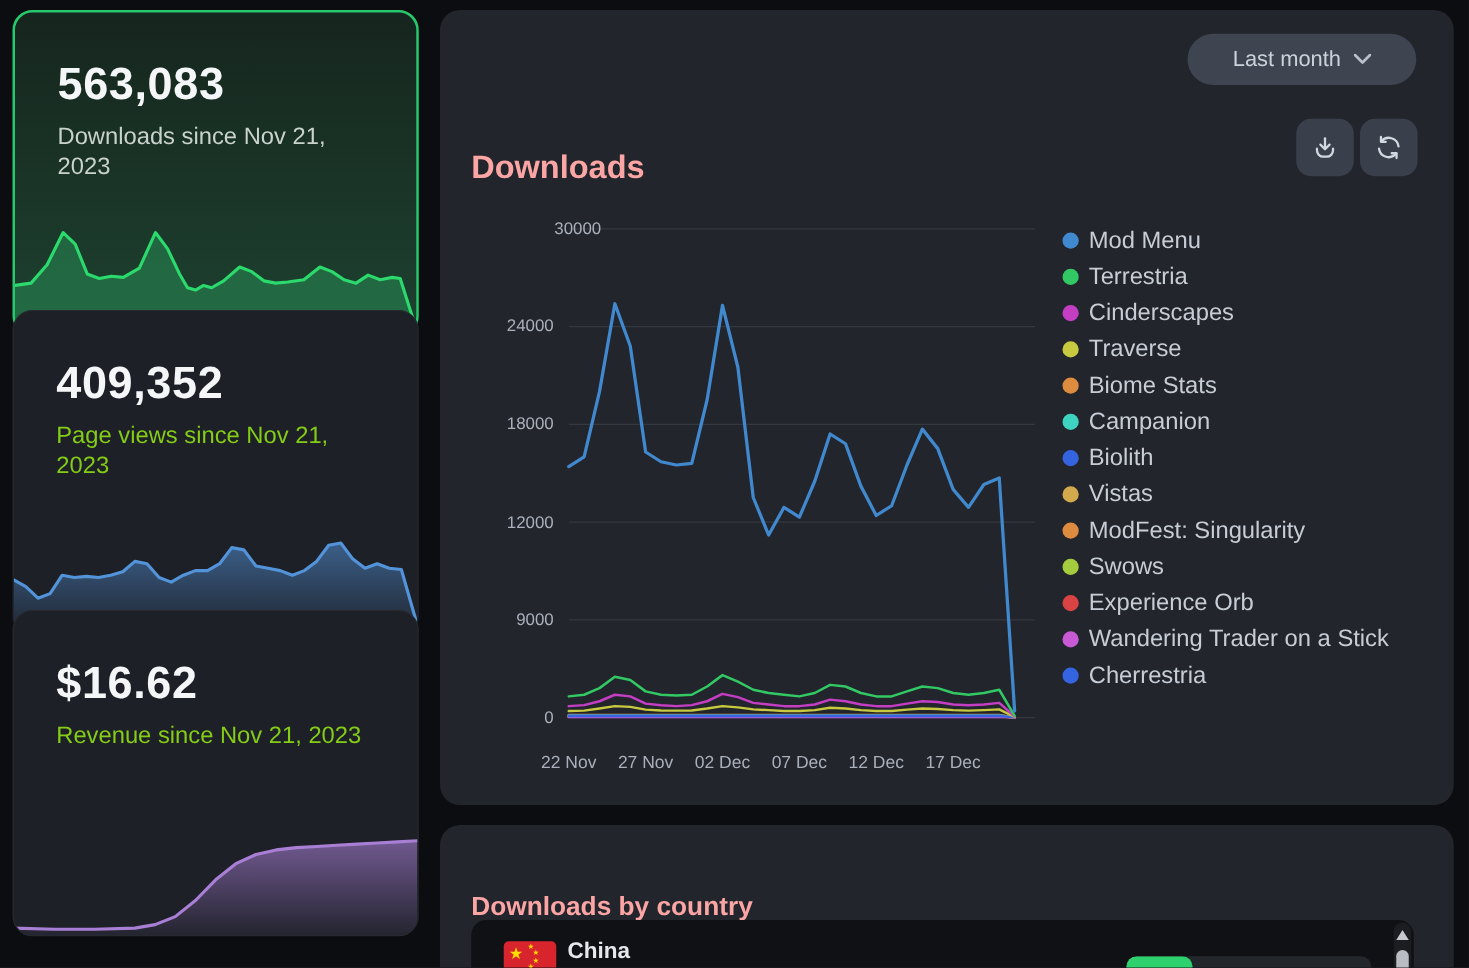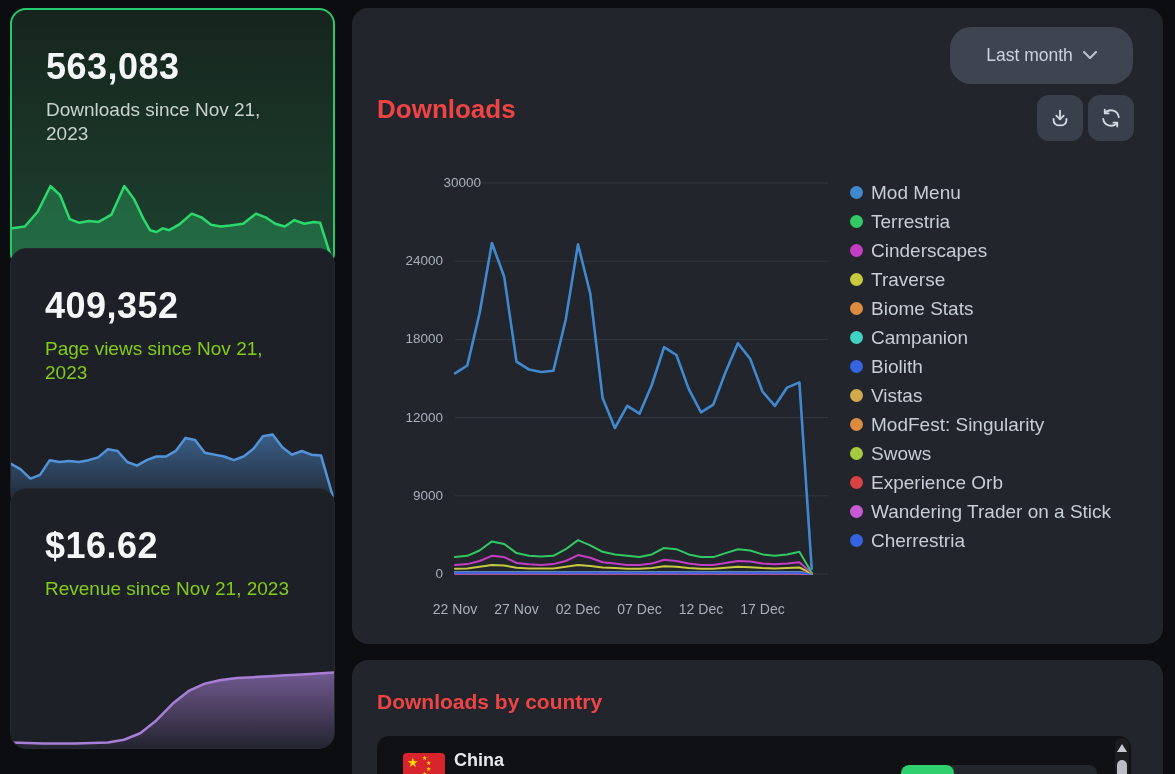--- a/index.html
+++ b/index.html
@@ -28,26 +28,26 @@
     font-size:19px;line-height:1.26;color:#84cc16;
   }
   .selected .stat-label{color:#c9d2cd;}
   .spark{position:absolute;left:0;right:0;bottom:0;height:92px;width:100%;display:block;}
   
   .panel{
     position:absolute;background:#22252b;border-radius:16px;
   }
   #downloads-panel{left:352px;top:8px;width:811px;height:636px;}
   #country-panel{left:352px;top:660px;width:811px;height:180px;}
-  .panel-title{position:absolute;color:#ef4444;font-weight:700;}
+  .panel-title{position:absolute;color:#fca5a5;font-weight:700;margin-top:24px;}
   #downloads-title{left:25px;top:86px;font-size:26px;}
   #country-title{left:25px;top:30px;font-size:21px;}
   
   #range-pill{
-    position:absolute;left:598px;top:19px;width:183px;height:57px;
+    position:absolute;left:598px;top:19px;width:183px;height:41px;
     background:#3e4450;border-radius:21px;display:flex;align-items:center;
     justify-content:center;gap:10px;cursor:pointer;
   }
   #range-pill span{font-size:17.5px;color:#ccd2da;}
   
   .icon-btn{
     position:absolute;top:87px;width:46px;height:46px;border-radius:12px;
     background:#3a404b;display:flex;align-items:center;justify-content:center;cursor:pointer;
   }
   #btn-export{left:685px;}

